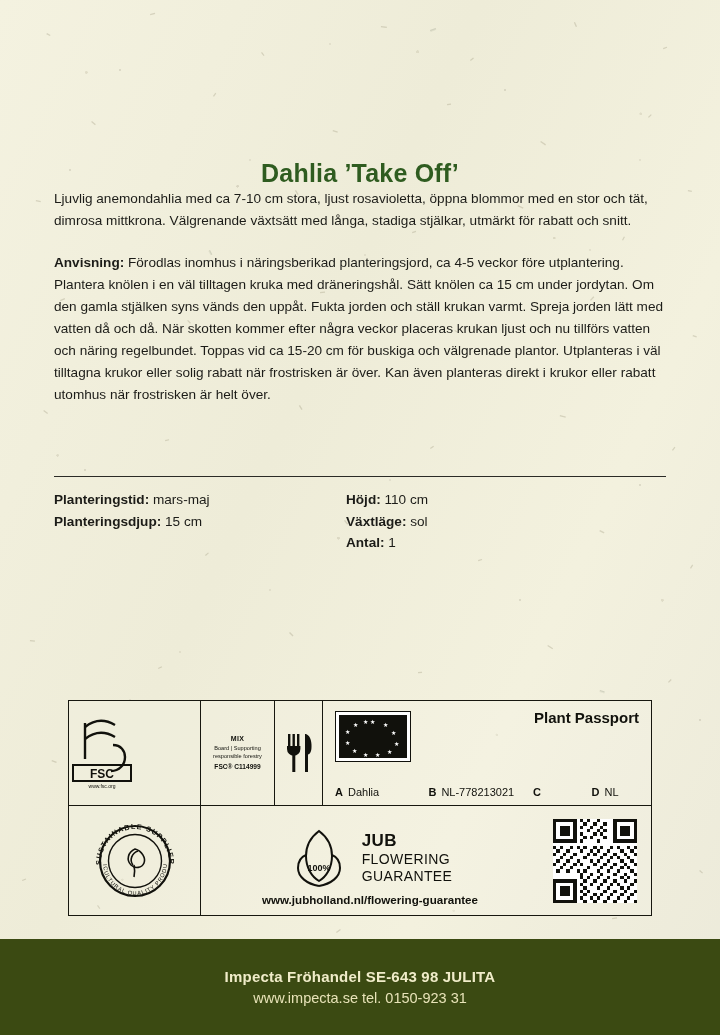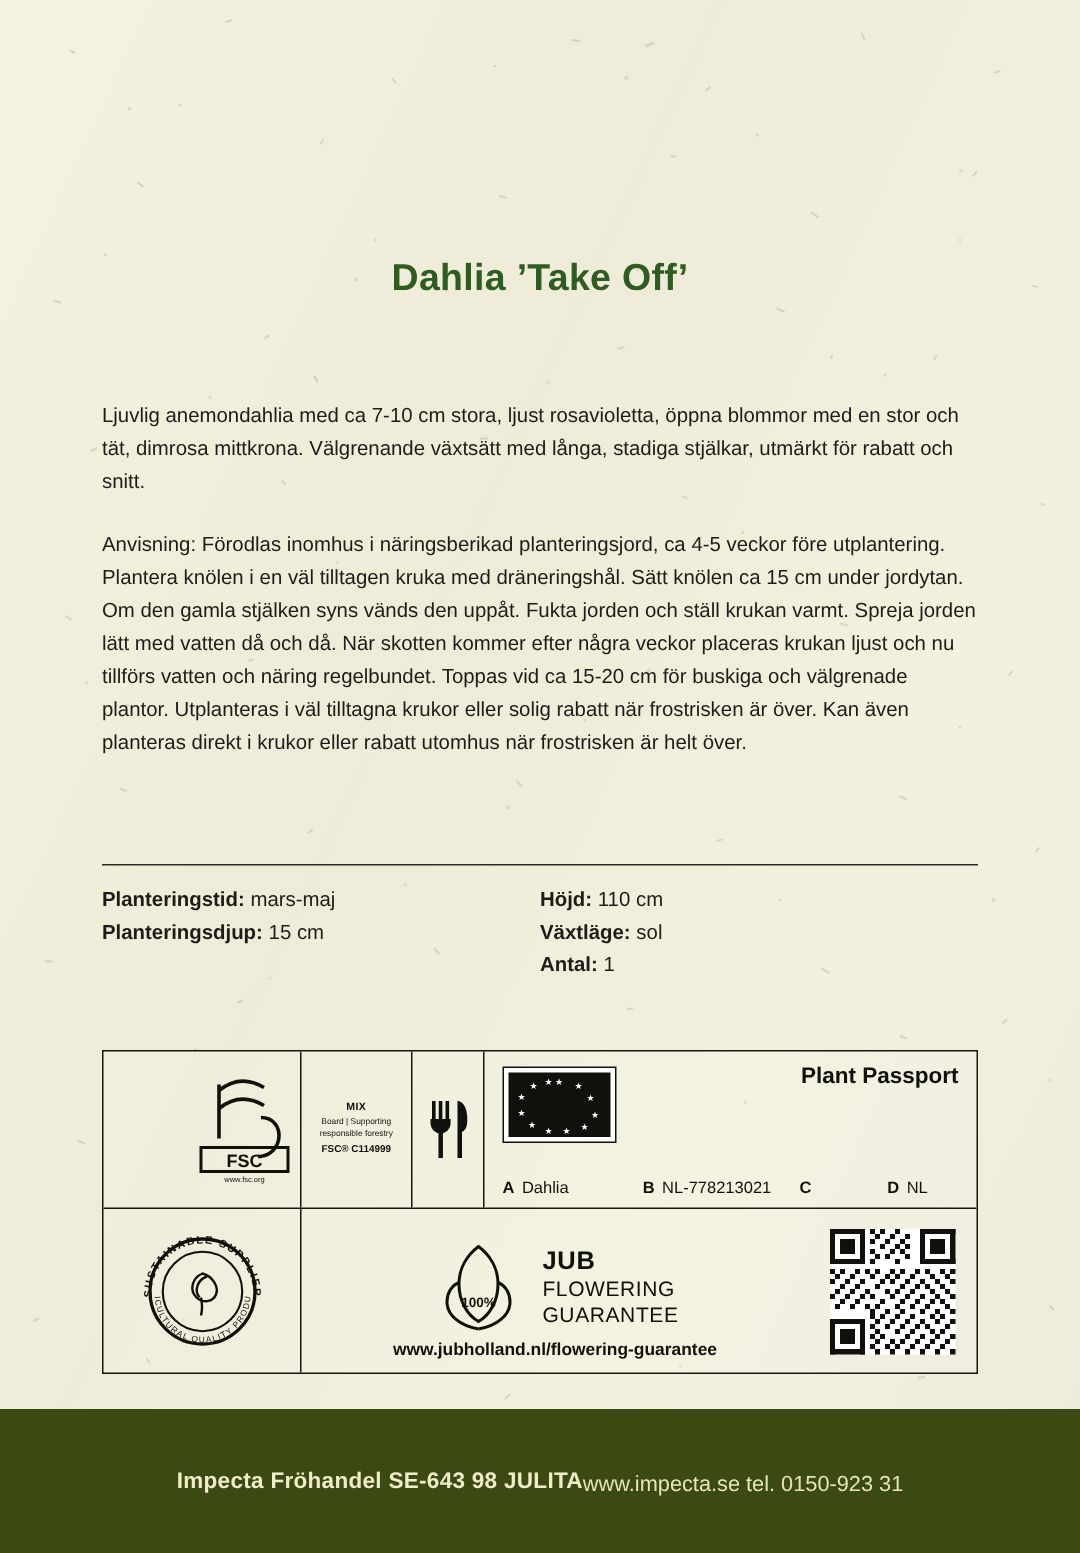--- a/index.html
+++ b/index.html
@@ -36,45 +36,44 @@
     background-color: #f1efdb;
   }
   .speckles {
     position: absolute;
     inset: 0;
     pointer-events: none;
     opacity: 0.55;
   }
   .content {
     position: absolute;
-    left: 0; top: 16px; right: 0;
-    padding: 0 68px;
+    left: 0; top: 4px; right: 0;
+    padding: 0 54px;
     box-sizing: border-box;
   }
   .title {
     text-align: center;
     color: #2f5c20;
     font-size: 25px;
     font-weight: bold;
     margin-top: 155px;
     letter-spacing: 0.2px;
   }
   .intro {
-    margin-top: 66px;
     font-size: 13.6px;
     line-height: 1.62;
     color: #1c1c18;
   }
   .instructions {
     margin-top: 20px;
     font-size: 13.6px;
     line-height: 1.62;
     color: #1c1c18;
   }
-  .instructions b { font-weight: normal; }
+  .instructions b { font-weight: bold; }
   .divider {
     margin-top: 70px;
     border-top: 1.6px solid #2b2b26;
     width: 100%;
   }
   .facts {
     display: flex;
     margin-top: 12px;
     font-size: 13.6px;
     line-height: 1.58;
@@ -100,21 +99,21 @@
   .cert-top {
     display: flex;
     height: 104px;
     border-bottom: 1.5px solid #17170f;
   }
   .fsc-cell {
     width: 132px;
     border-right: 1.5px solid #17170f;
     display: flex;
     align-items: center;
-    justify-content: flex-end;
+    justify-content: flex-start;
     box-sizing: border-box;
   }
   .mix-cell {
     width: 74px;
     border-right: 1.5px solid #17170f;
     display: flex;
     flex-direction: column;
     align-items: center;
     justify-content: center;
     font-size: 5.6px;
@@ -240,21 +239,21 @@
   
   .footer {
     position: absolute;
     left: 0;
     bottom: 0;
     width: 720px;
     height: 96px;
     background: #3b4a12;
     color: #f0ecc9;
     display: flex;
-    flex-direction: row;
+    flex-direction: column;
     align-items: center;
     justify-content: center;
     box-sizing: border-box;
   }
   .footer-line1 { font-size: 15px; font-weight: bold; letter-spacing: .2px; }
   .footer-line2 { font-size: 14.5px; margin-top: 5px; color: #e8e3b8; }
 </style>
 </head>
 <body>
 

